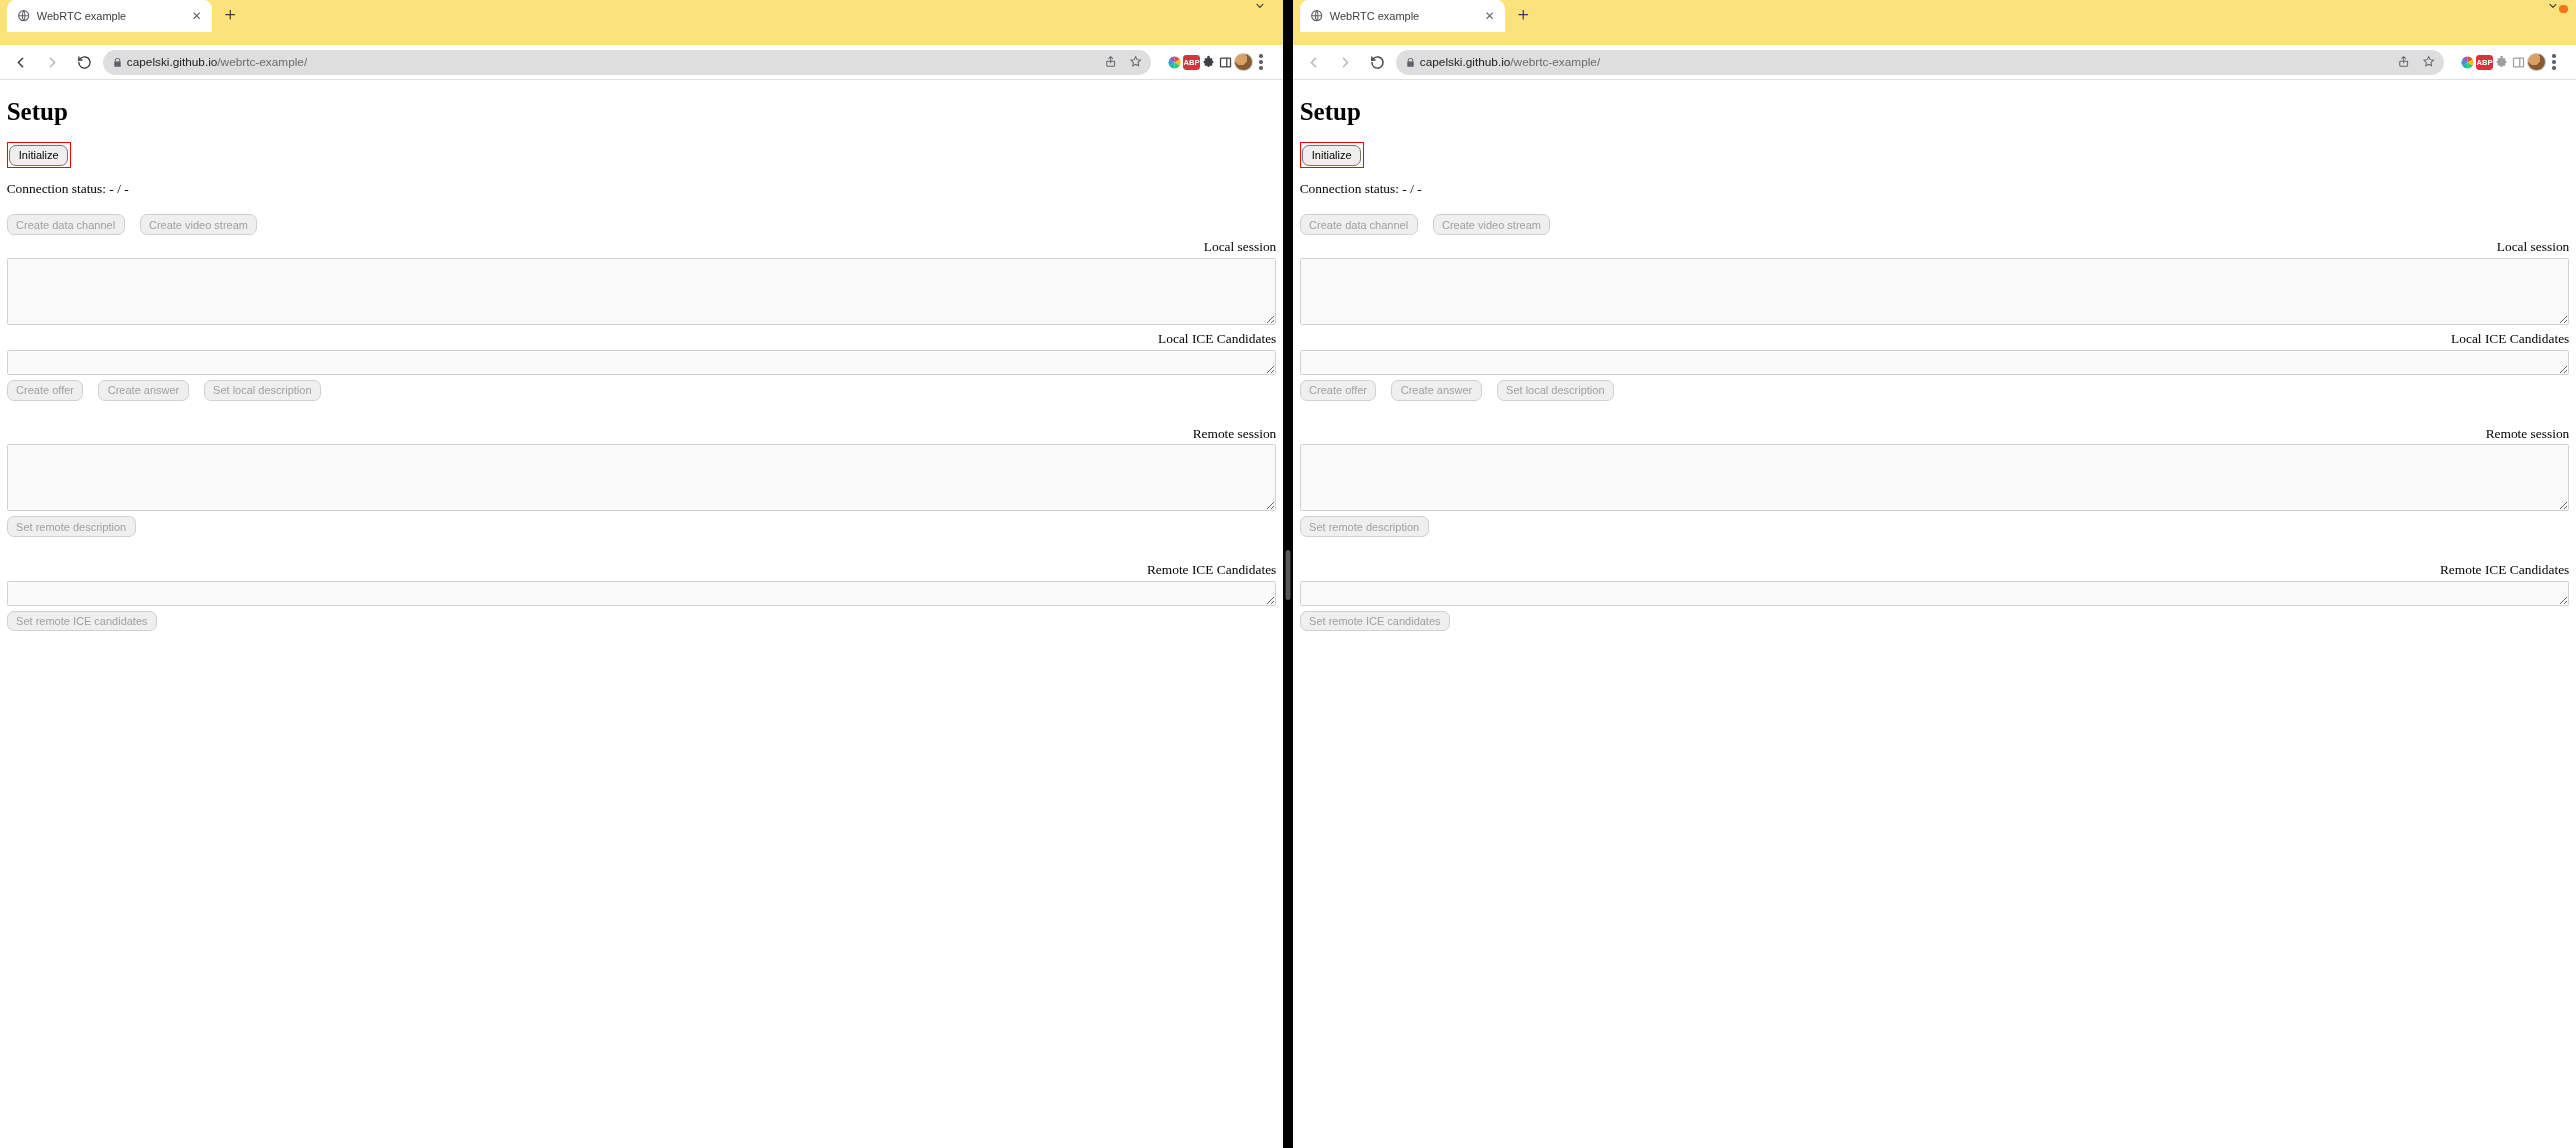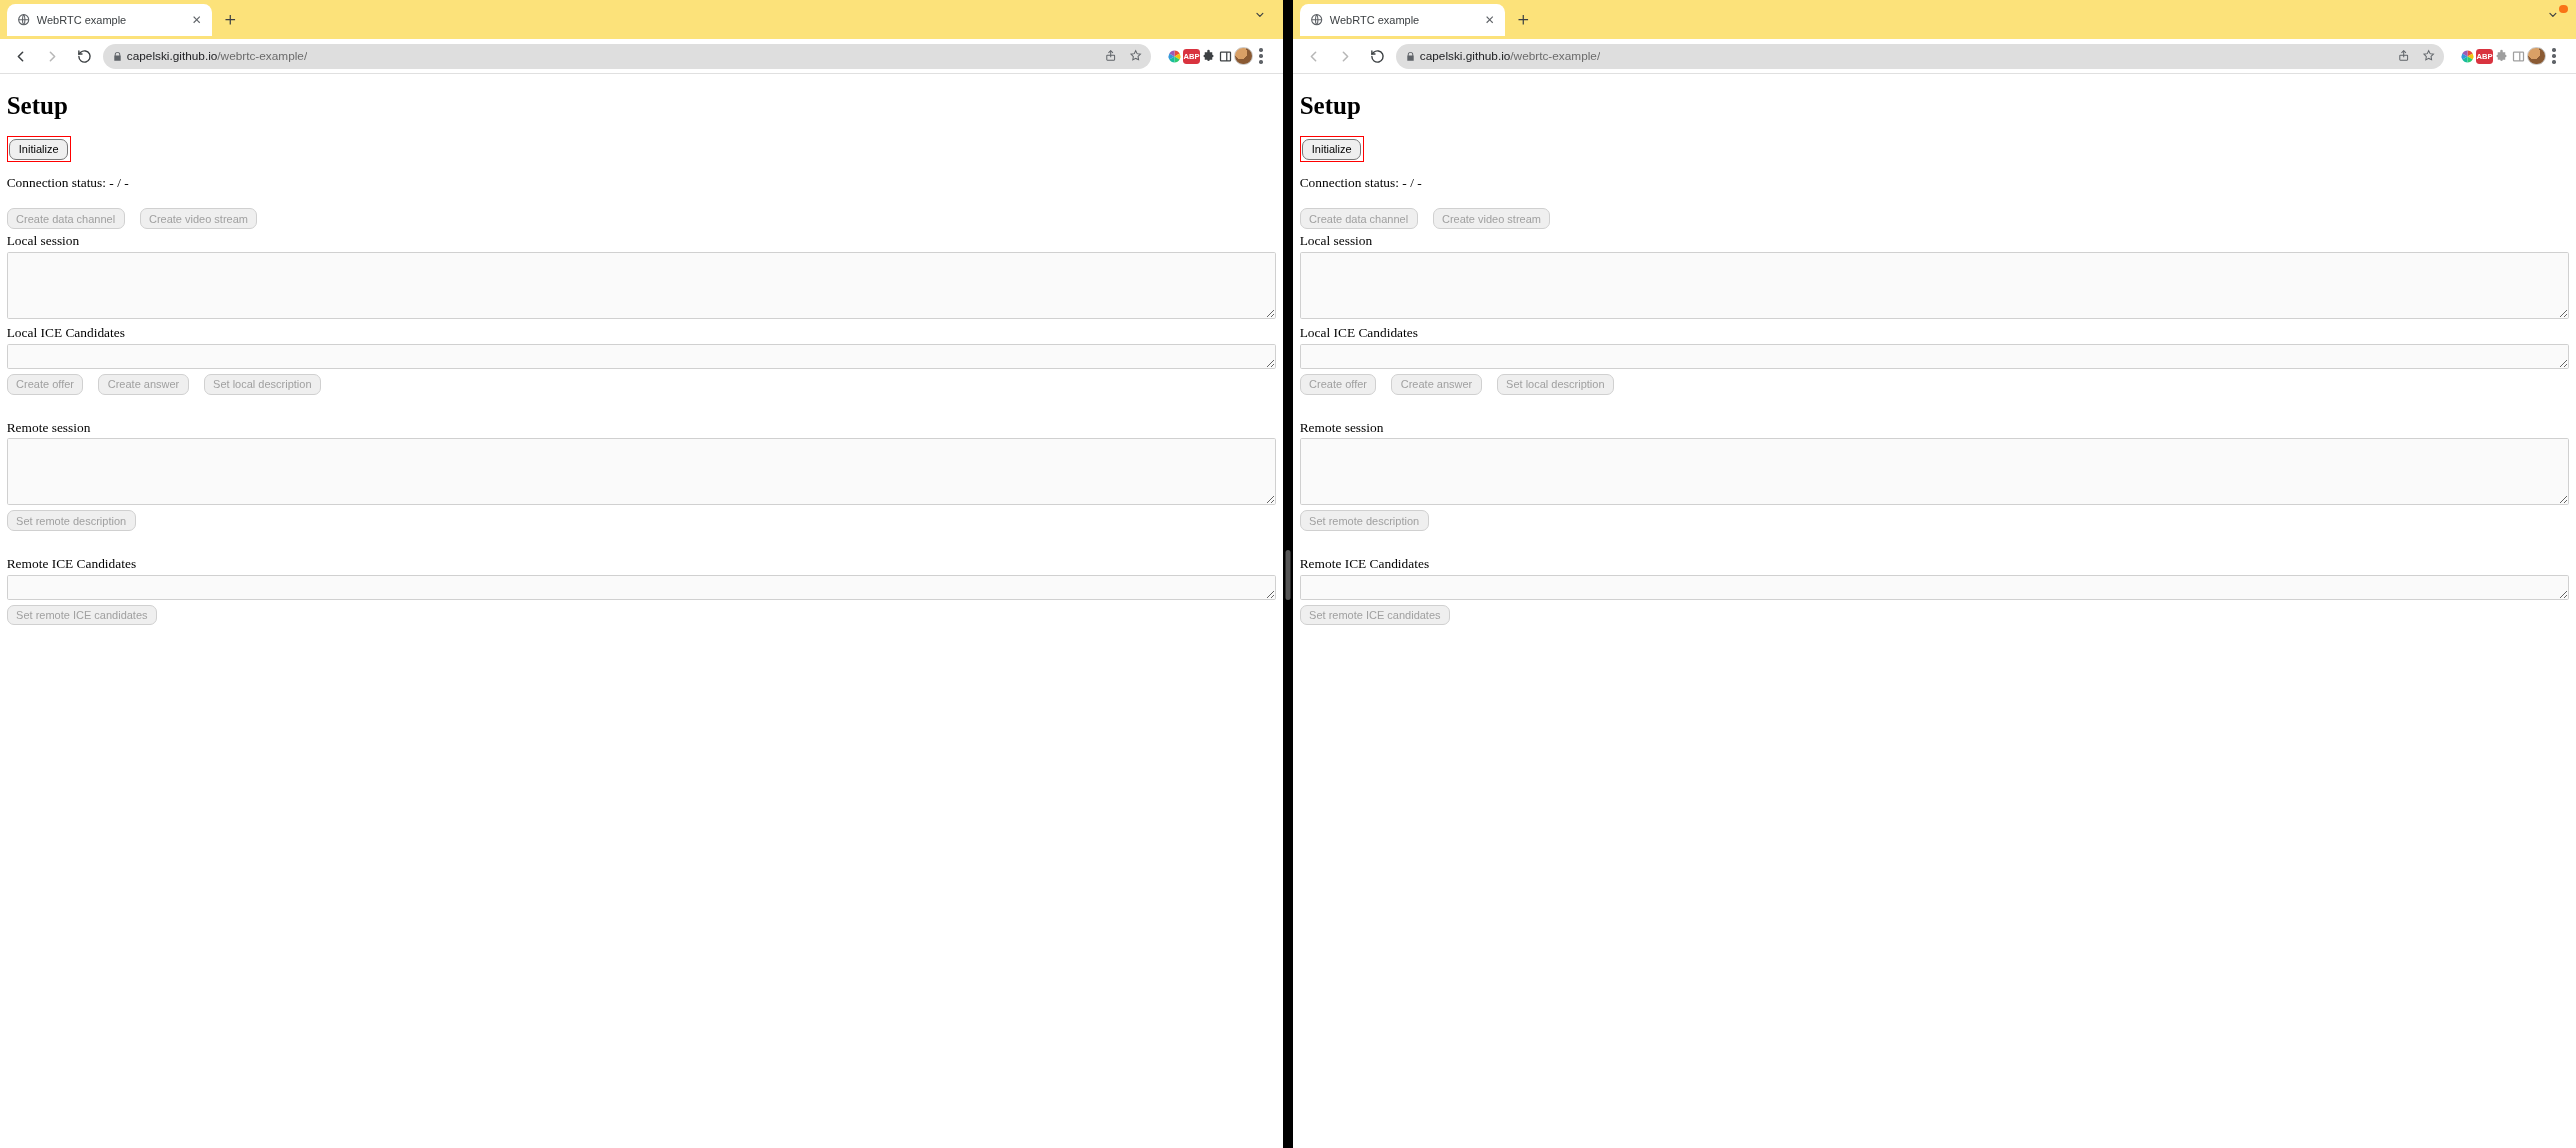--- a/index.html
+++ b/index.html
@@ -49,23 +49,23 @@
     position:absolute;
     left:50%; top:50%;
     transform:translate(-50%,-50%);
     width:5px; height:50px;
     background:#555; border-radius:2.5px;
   }
 
   
   .tabstrip {
     background: var(--chrome-yellow);
-    height: 39px;
+    height: 45px;
     display: flex;
-    align-items: center;
+    align-items: flex-start;
     padding-left: 6.7px;
     position: relative;
   }
   .tabstrip .window-dot{
     position:absolute; top:5px; right:8.4px;
     width:8.4px;height:8.4px;border-radius:50%;
     background:#f97316;
   }
   .tab {
     background: #fff;
@@ -168,21 +168,21 @@
     color:#000;
     cursor:pointer;
   }
   button.std:disabled {
     color:var(--disabled-text);
     border-color:var(--disabled-border);
     cursor:default;
   }
   .status-line { margin-bottom:16px; }
   .btn-row { display:flex; gap:15px; margin-bottom:3.4px; flex-wrap:wrap;}
-  .section-label { margin:3.4px 0 1.7px 0; }
+  .section-label { margin:3.4px 0 1.7px 0;text-align:right; }
   textarea.field {
     width:100%;
     background:var(--ta-bg);
     border:0.8px solid var(--ta-border);
     border-radius:1.7px;
     resize:both;
     padding:3.4px;
     color:#333;
     display:block;
     margin-bottom:5px;

